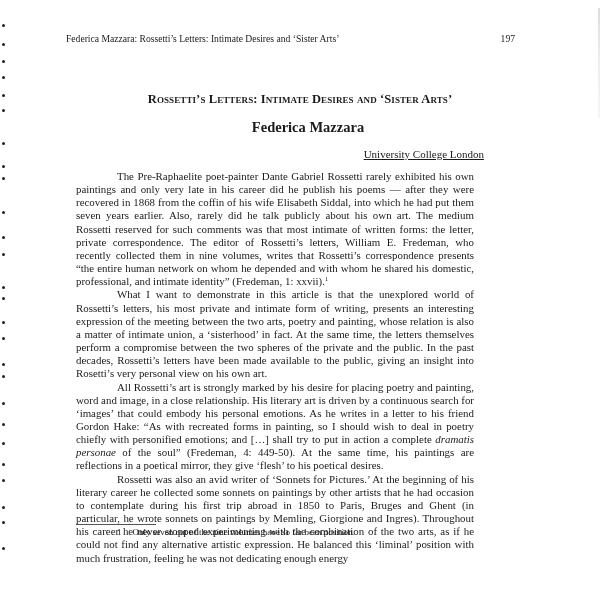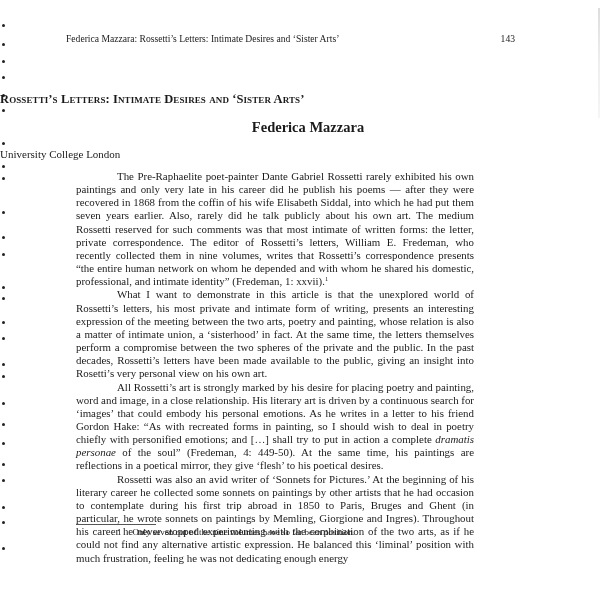--- a/index.html
+++ b/index.html
@@ -1,25 +1,25 @@
 <!DOCTYPE html>
 <html><head>
 <meta charset="utf-8">
 <style>
   html, body { margin:0; padding:0; background:#ffffff; }
   body { width:600px; height:601px; position:relative; overflow:hidden;
          font-family:"Liberation Serif", serif; color:#1a1a1a; }
   .page { position:absolute; left:0; top:0; width:600px; height:601px; background:#fff;border-radius:11px; }
   .running-head { position:absolute; top:33px; left:66px; right:85px; font-size:9.6px;
                   display:flex; justify-content:space-between; color:#222; }
-  .title { position:absolute; top:92px; left:0; width:600px; 
+  .title { position:absolute; top:92px; left:0; width:600px; text-align:center;
            font-weight:bold; font-size:12.5px; font-variant:small-caps; letter-spacing:0.1px; }
   .author { position:absolute; top:119px; left:0; width:600px; text-align:center;
             font-weight:bold; font-size:14.5px;padding-left:8px; }
-  .affil { position:absolute; top:148px; left:0; width:484px; text-align:left; font-size:11px; }
+  .affil { position:absolute; top:148px; left:0; width:484px; text-align:right; font-size:11px;text-decoration:underline; }
   .body { position:absolute; top:170px; left:76px; width:398px; font-size:10.9px;
           line-height:13.15px; text-align:justify; }
   .body p { margin:0; text-indent:41px; }
   .body sup { font-size:6.5px; vertical-align:4px; line-height:0; }
   .fn-rule { position:absolute; top:524px; left:76px; width:80px; height:0;
              border-top:1px solid #555; }
   .footnote { position:absolute; top:527px; left:117px; font-size:9px; display:flex; gap:11px; }
   .margin-dots { position:absolute; left:0; top:0; width:12px; height:601px; }
   .dot { position:absolute; left:2px; width:3px; height:3px; background:#222; border-radius:50%; }
   .right-edge { position:absolute; right:0; top:8px; width:2px; height:110px;
@@ -55,21 +55,21 @@
     <div class="dot" style="top:463px"></div>
     <div class="dot" style="top:479px"></div>
     <div class="dot" style="top:506px"></div>
     <div class="dot" style="top:521px"></div>
     <div class="dot" style="top:547px"></div>
   </div>
   <div class="right-edge"></div>
 
   <div class="running-head">
     <span>Federica Mazzara: Rossetti’s Letters: Intimate Desires and ‘Sister Arts’</span>
-    <span>143</span>
+    <span>197</span>
   </div>
 
   <div class="title">Rossetti’s Letters: Intimate Desires and ‘Sister Arts’</div>
   <div class="author">Federica Mazzara</div>
   <div class="affil">University College London</div>
 
   <div class="body">
     <p><span>The Pre-Raphaelite poet-painter Dante Gabriel Rossetti rarely exhibited his own paintings and only very late in his career did he publish his poems — after they were recovered in 1868 from the coffin of his wife Elisabeth Siddal, into which he had put them seven years earlier. Also, rarely did he talk publicly about his own art. The medium Rossetti reserved for such comments was that most intimate of written forms: the letter, private correspondence. The editor of Rossetti’s letters, William E. Fredeman, who recently collected them in nine volumes, writes that Rossetti’s correspondence presents “the entire human network on whom he depended and with whom he shared his domestic, professional, and intimate identity” (Fredeman, 1: xxvii).</span><sup>1</sup></p>
     <p><span>What I want to demonstrate in this article is that the unexplored world of Rossetti’s letters, his most private and intimate form of writing, presents an interesting expression of the meeting between the two arts, poetry and painting, whose relation is also a matter of intimate union, a ‘sisterhood’ in fact. At the same time, the letters themselves perform a compromise between the two spheres of the private and the public. In the past decades, Rossetti’s letters have been made available to the public, giving an insight into Rosetti’s very personal view on his own art.</span></p>
     <p><span>All Rossetti’s art is strongly marked by his desire for placing poetry and painting, word and image, in a close relationship. His literary art is driven by a continuous search for ‘images’ that could embody his personal emotions. As he writes in a letter to his friend Gordon Hake: “As with recreated forms in painting, so I should wish to deal in poetry chiefly with personified emotions; and […] shall try to put in action a complete </span><em>dramatis personae</em><span> of the soul” (Fredeman, 4: 449-50). At the same time, his paintings are reflections in a poetical mirror, they give ‘flesh’ to his poetical desires.</span></p>

